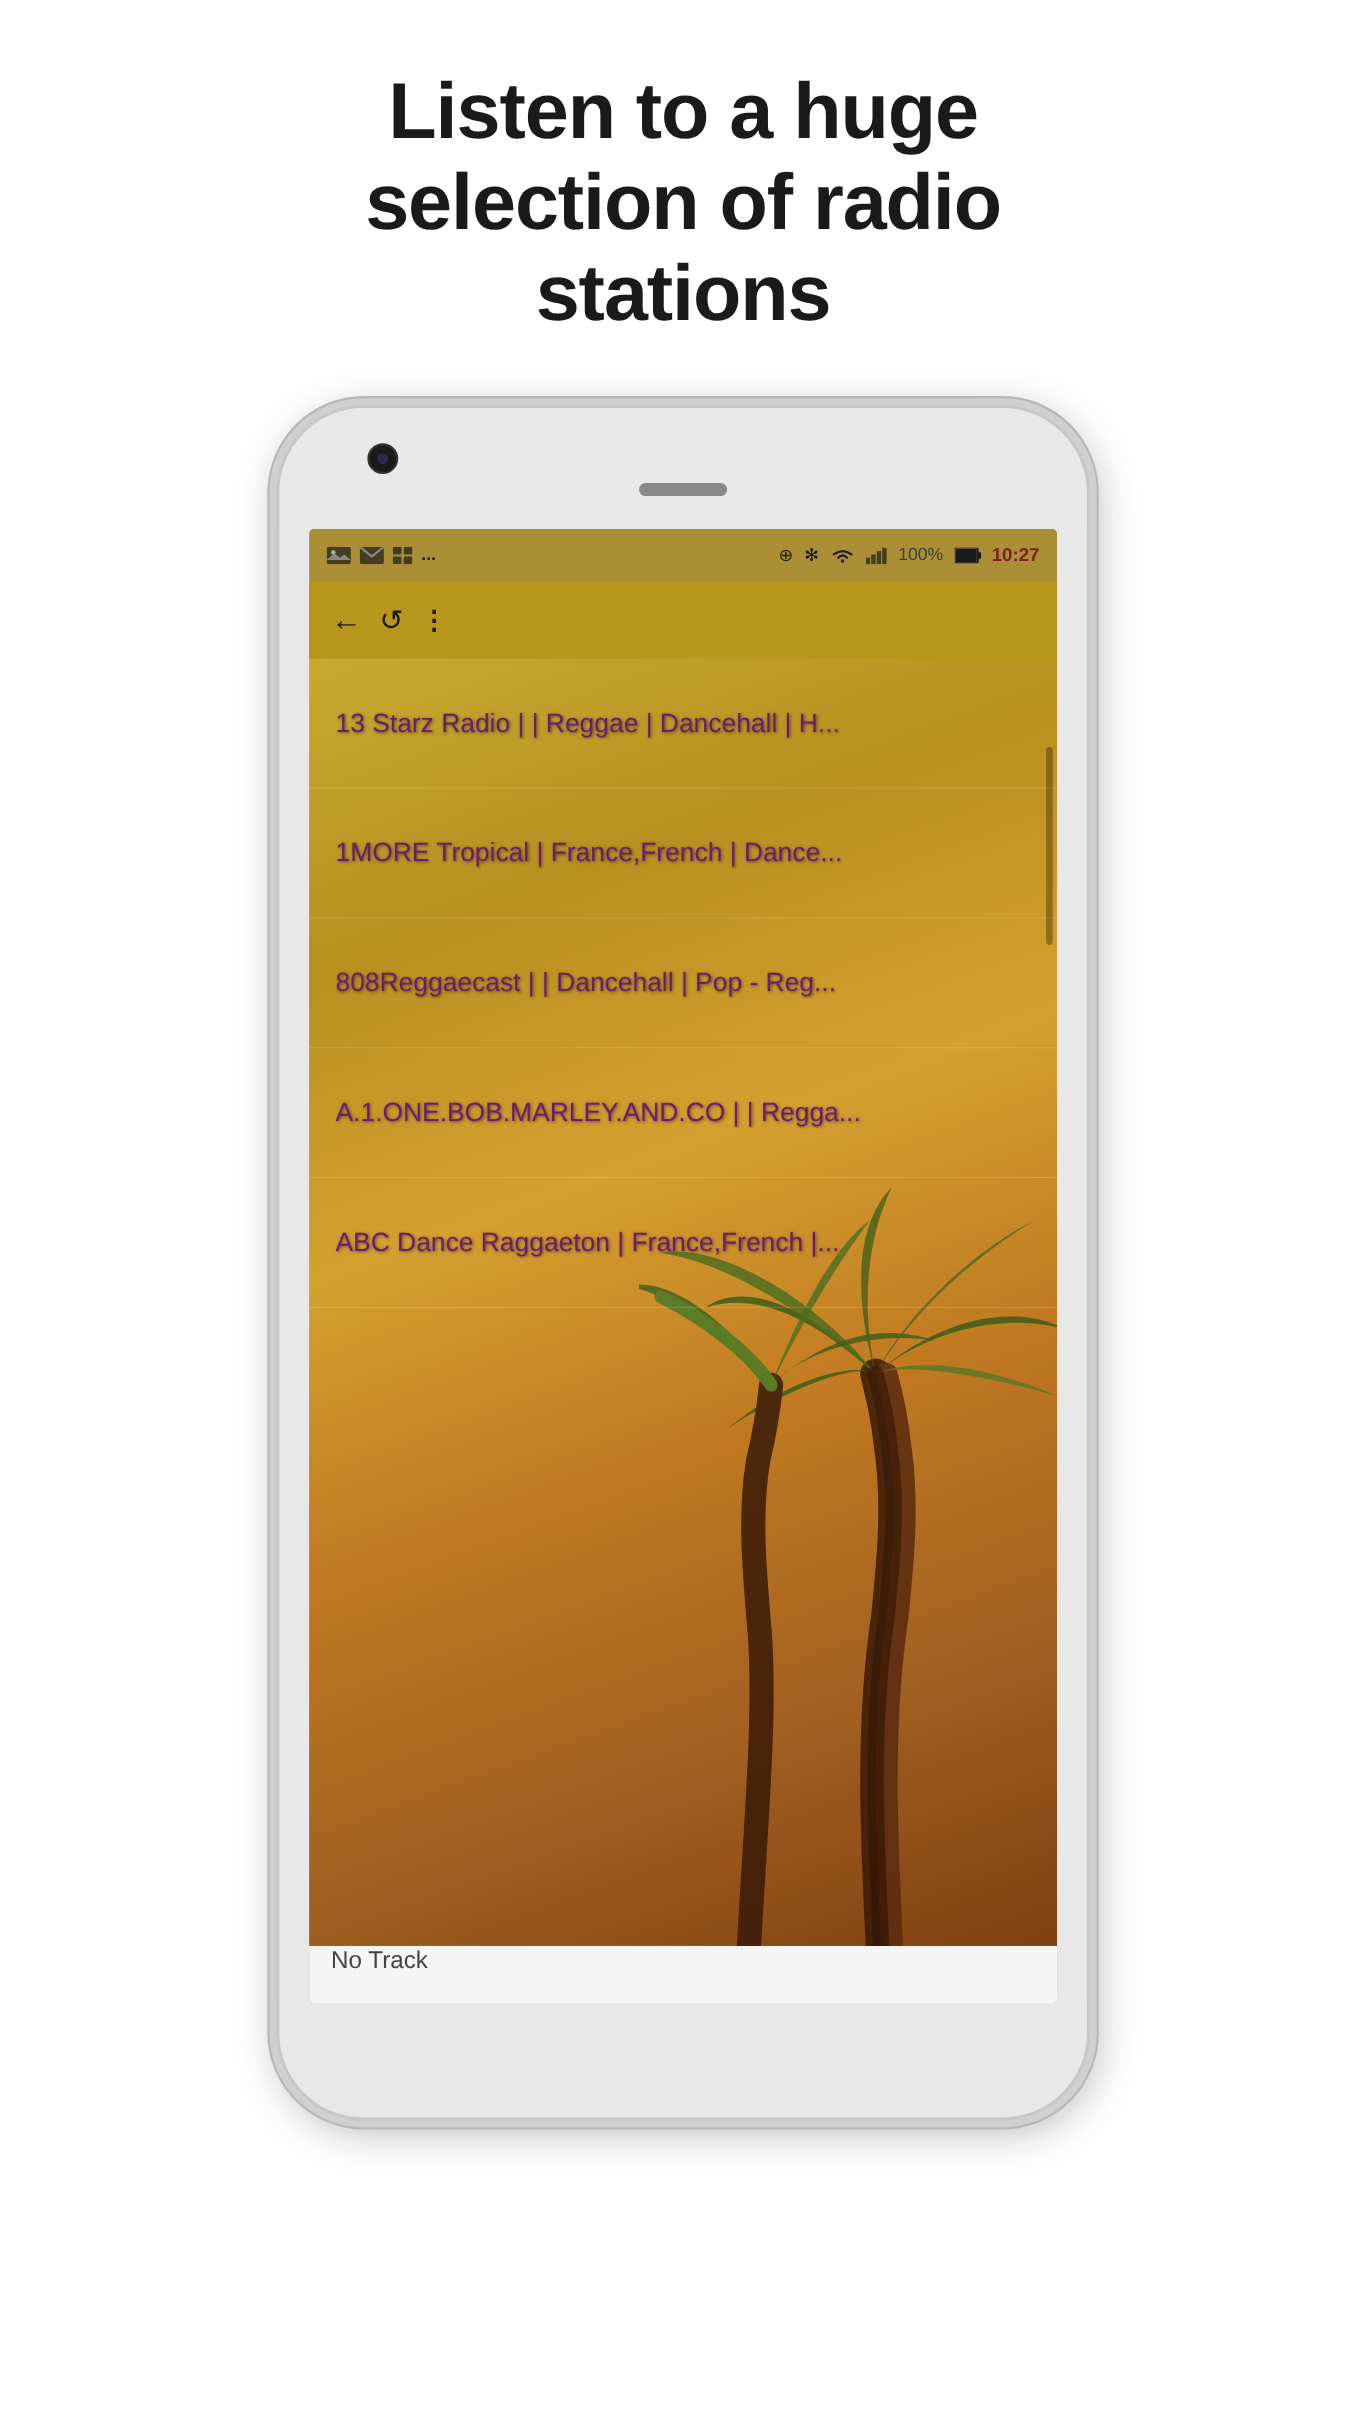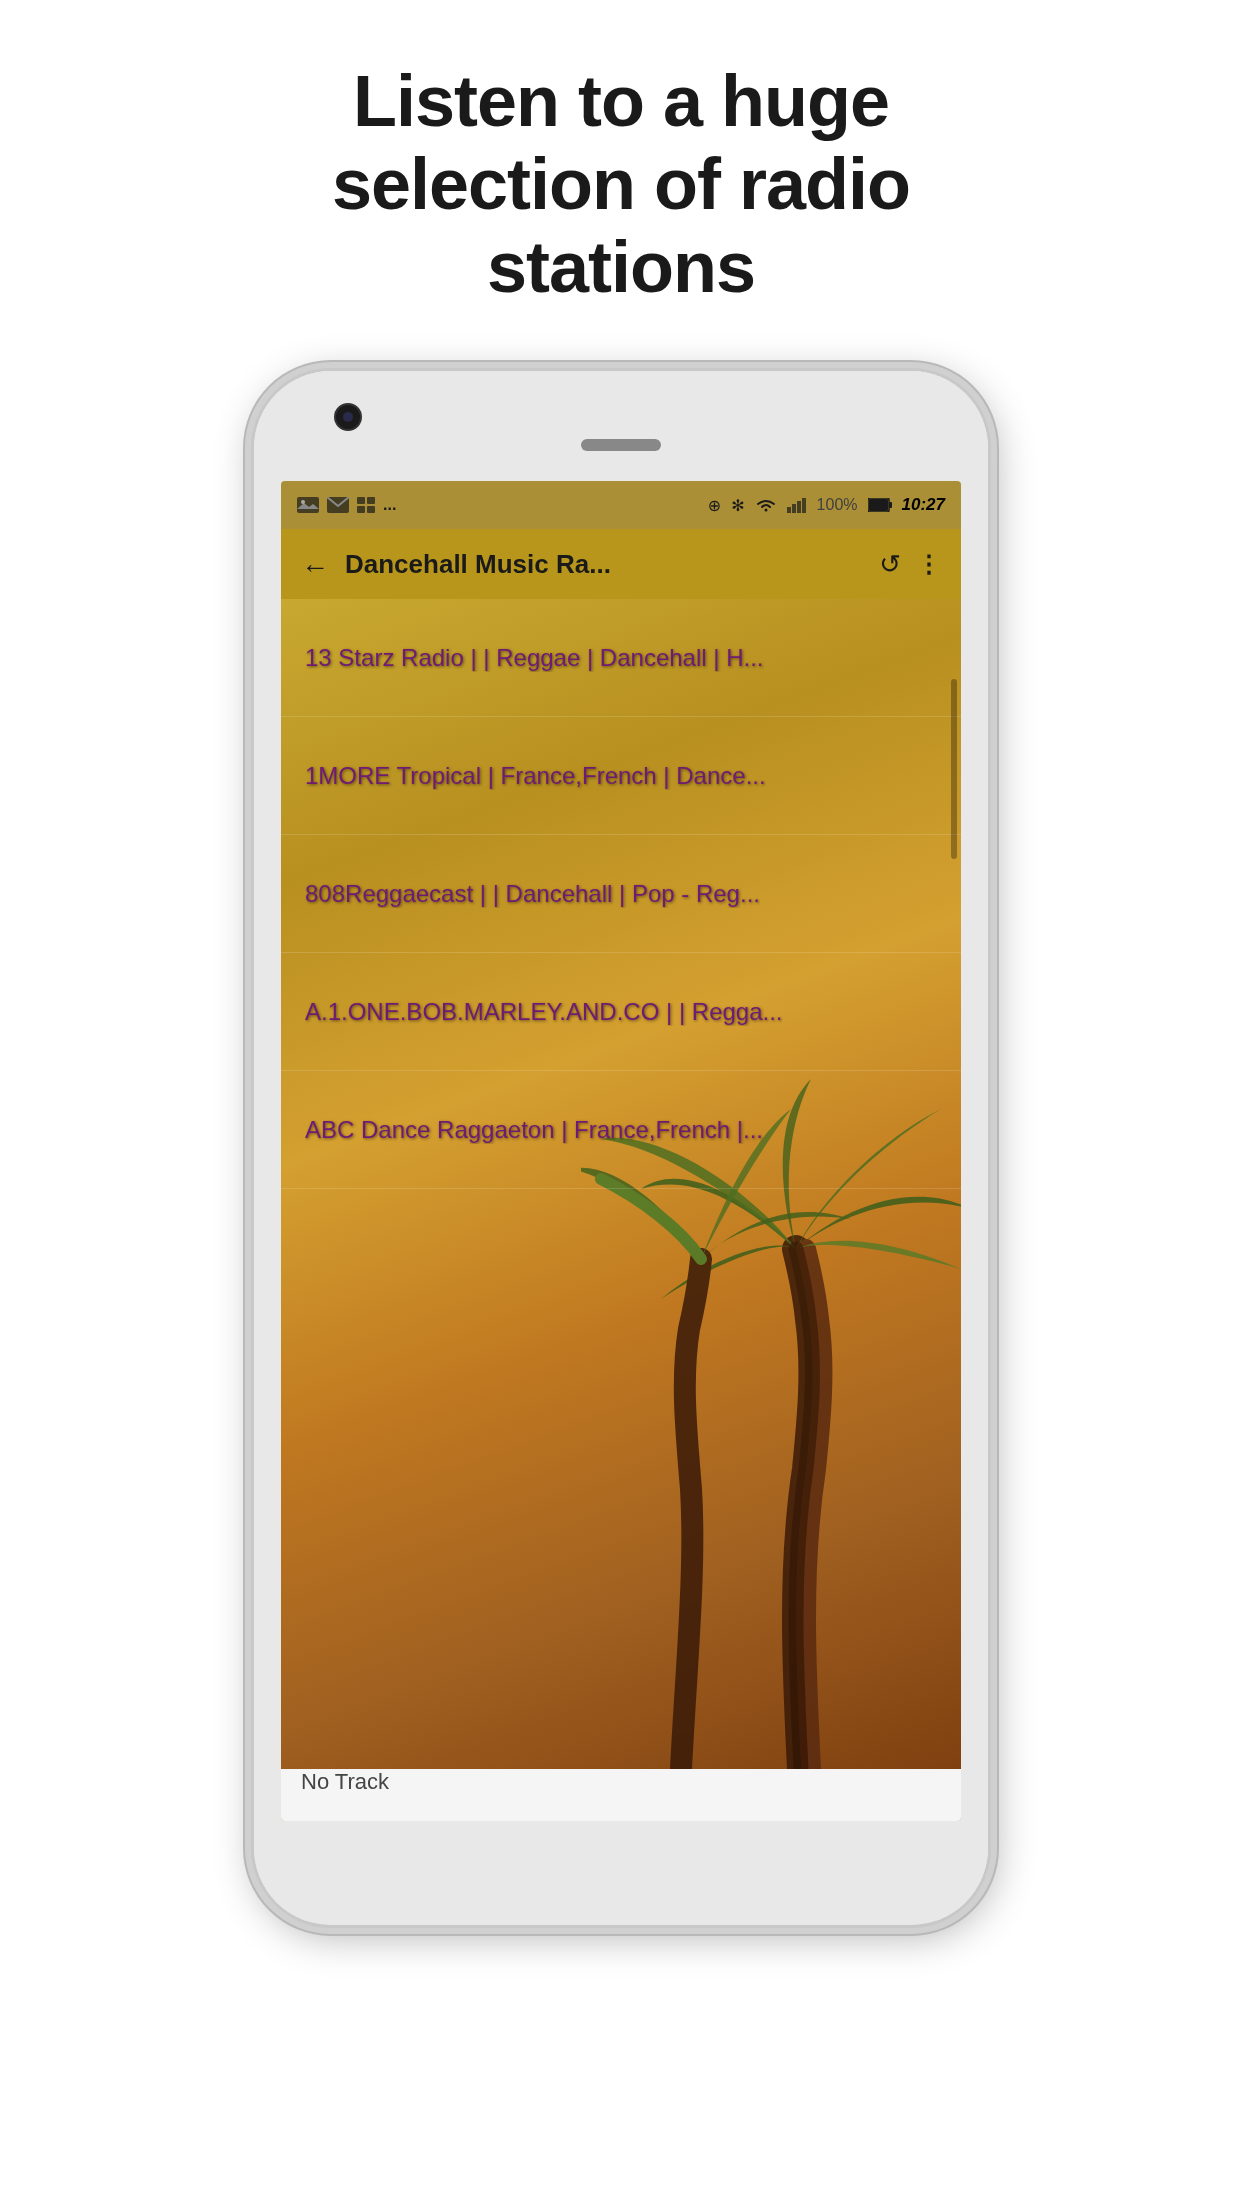--- a/index.html
+++ b/index.html
@@ -364,27 +364,26 @@
             <rect x="5" y="7" width="4" height="9" fill="#1a1a1a" opacity="0.7"></rect>
             <rect x="10" y="4" width="4" height="12" fill="#1a1a1a" opacity="0.7"></rect>
             <rect x="15" y="1" width="4" height="15" fill="#1a1a1a" opacity="0.7"></rect>
           </svg>
           <span style="font-size:16px;color:#404040;">100%</span>
           <svg width="24" height="14" viewBox="0 0 24 14">
             <rect x="0" y="0" width="21" height="14" rx="2" fill="none" stroke="#1a1a1a" stroke-width="1.5"></rect>
             <rect x="21" y="4" width="3" height="6" rx="1" fill="#1a1a1a"></rect>
             <rect x="1" y="1" width="19" height="12" rx="1" fill="#1a1a1a"></rect>
           </svg>
-          <span style="font-size:17px;color:#000000;font-weight:bold;font-style:italic;">10:27</span>
+          <span style="font-size:17px;color:#7f1d1d;font-weight:bold;">10:27</span>
         </div>
       </div>
 
       <div class="toolbar">
         <span class="toolbar-back">←</span>
-        <span class="toolbar-title">Dancehall Music Ra...</span>
         <span class="toolbar-refresh" style="font-size:26px;">↺</span>
         <span class="toolbar-more">⋮</span>
       </div>
 
       <div class="content-area">
         <div class="bg-gradient"></div>
 
         <svg class="palm-tree" viewBox="0 0 400 700" xmlns="http://www.w3.org/2000/svg">
 
           <path d="M220 700 C215 600 210 500 225 400 C230 350 235 300 228 250 C225 220 220 200 215 180" fill="none" stroke="#3a1a08" stroke-width="28" stroke-linecap="round"></path>

